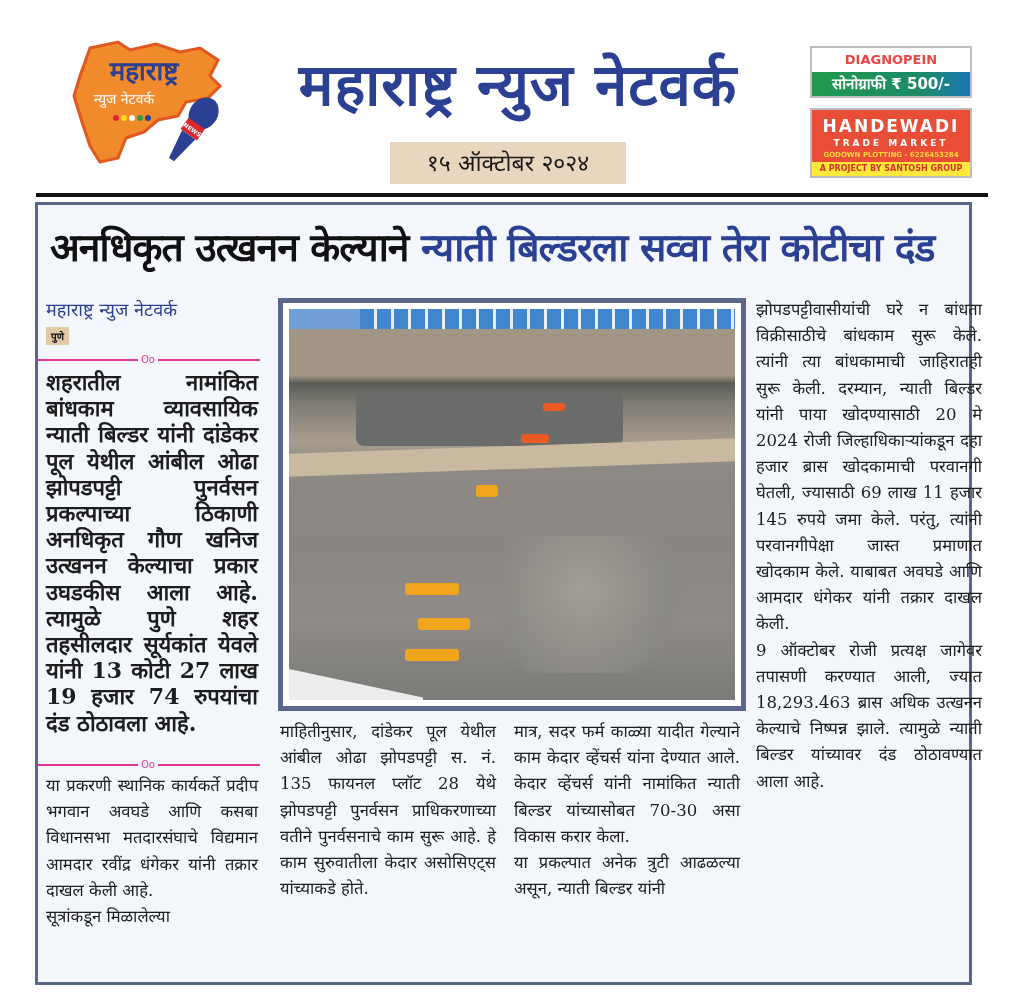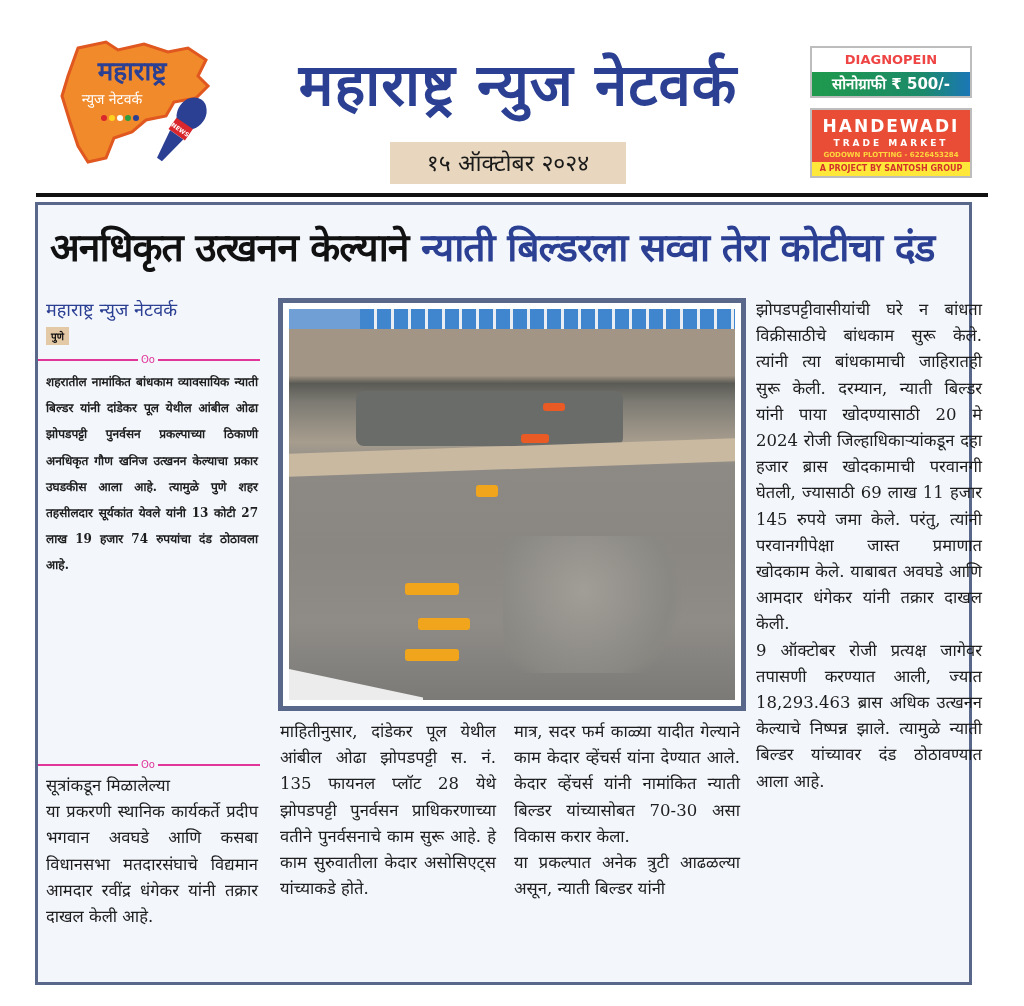--- a/index.html
+++ b/index.html
@@ -1,20 +1,20 @@
 <!DOCTYPE html>
 <html><head>
 <meta charset="utf-8">
 <style>
   * { box-sizing: border-box; margin: 0; padding: 0; }
   html, body { width: 1024px; height: 1006px; background: #ffffff; overflow: hidden; }
   body { position: relative; font-family: "DejaVu Serif", serif; color: #1a1a1a; }
 
   
-  .logo { position: absolute; left: 48px; top: 36px; width: 170px; height: 130px; text-align: center; }
+  .logo { position: absolute; left: 60px; top: 36px; width: 170px; height: 130px; text-align: center; }
   .logo svg { width: 100%; height: 100%; }
   .masthead { position: absolute; left: 238px; top: 40px; width: 560px; height: 90px;
     font-family: "DejaVu Sans", sans-serif; font-weight: bold; color: #2b3f93;
     font-size: 58px; letter-spacing: 1px; line-height: 90px; text-align: center; white-space: nowrap; }
   .date-box { position: absolute; left: 390px; top: 142px; width: 236px; height: 42px;
     background: #e8d7be; color: #1a1a1a; font-family: "DejaVu Sans", sans-serif;
     font-size: 23px; line-height: 42px; text-align: center; }
   .ad1 { position: absolute; left: 810px; top: 46px; width: 162px; height: 52px;
     border: 2px solid #bdbdbd; background: #fff; }
   .ad1 .top { height: 24px; text-align: center; font-family: "DejaVu Sans", sans-serif; font-weight: bold;
@@ -43,21 +43,21 @@
   .place { position: absolute; left: 8px; top: 122px; background: #e3c9a6; padding: 2px 5px; font-family: "DejaVu Sans", sans-serif;
     font-weight: bold; font-size: 10px; color: #111; }
   .divider { position: absolute; left: 0; width: 222px; height: 10px; }
   .divider .line { position: absolute; top: 4px; left: 0; right: 0; height: 2px; background: #e0369a; }
   .divider .knot { position: absolute; left: 100px; top: -1px; width: 20px; height: 12px; color: #e0369a;
     font-size: 10px; line-height: 12px; background: #f3f7fc; text-align: center; font-family: "DejaVu Sans", sans-serif; }
 
   .col { position: absolute; font-family: "DejaVu Serif", serif; font-size: 16.5px; line-height: 26.2px; color: #1d1d1d;
     text-align: justify; }
   .col p { text-align: justify; text-align-last: auto; }
-  .lead { font-weight: bold; font-size: 12px; }
+  .lead { font-weight: bold; font-size: 22px; }
 
   .photo-frame { position: absolute; left: 240px; top: 93px; width: 468px; height: 413px; border: 5px solid #59688a; background: #fff; padding: 6px; }
   .photo { width: 100%; height: 100%; position: relative; overflow: hidden;
     background: linear-gradient(180deg, #6f9fd4 0%, #6f9fd4 5%, #a39585 5%, #a39585 17%, #5b5b55 19%, #7d7b74 24%, #a79d8e 34%, #8d8a85 40%, #8a8783 60%, #8f8c87 80%, #7b7a77 100%); }
   .photo .fence { position: absolute; left: 16%; top: 0; right: 0; height: 5%; background: repeating-linear-gradient(90deg, #3f86cf 0 14px, #e9eef5 14px 17px); }
   .photo .road { position: absolute; left: 0; top: 35%; width: 100%; height: 6%; background: #c9b9a1; transform: skewY(-2deg); }
   .photo .pit { position: absolute; left: 15%; top: 21%; width: 60%; height: 14%; background: #6a6c6a; border-radius: 8px; }
   .photo .exc { position: absolute; background: #f0a51c; border-radius: 3px; }
   .photo .exc-o { position: absolute; background: #ea5a24; border-radius: 3px; }
   .photo .rubble { position: absolute; left: 48%; top: 58%; width: 45%; height: 35%; background: radial-gradient(circle at 40% 40%, #a19e98 0%, #8a8882 60%, transparent 70%); }
@@ -118,22 +118,22 @@
   <div class="col" style="left:8px; top:164px; width:212px;">
     <p class="lead"> शहरातील नामांकित बांधकाम व्यावसायिक न्याती बिल्डर यांनी दांडेकर पूल येथील आंबील ओढा झोपडपट्टी पुनर्वसन प्रकल्पाच्या ठिकाणी अनधिकृत गौण खनिज उत्खनन केल्याचा प्रकार उघडकीस आला आहे. त्यामुळे पुणे शहर तहसीलदार सूर्यकांत येवले यांनी 13 कोटी 27 लाख 19 हजार 74 रुपयांचा दंड ठोठावला आहे.</p>
   </div>
 
   <div class="divider" style="top:555px;">
     <div class="line"></div>
     <div class="knot">ʘo</div>
   </div>
 
   <div class="col" style="left:8px; top:568px; width:212px;">
+    <p> या प्रकरणी स्थानिक कार्यकर्ते प्रदीप भगवान अवघडे आणि कसबा विधानसभा मतदारसंघाचे विद्यमान आमदार रवींद्र धंगेकर यांनी तक्रार दाखल केली आहे.</p>
     <p> सूत्रांकडून मिळालेल्या</p>
-    <p> या प्रकरणी स्थानिक कार्यकर्ते प्रदीप भगवान अवघडे आणि कसबा विधानसभा मतदारसंघाचे विद्यमान आमदार रवींद्र धंगेकर यांनी तक्रार दाखल केली आहे.</p>
   </div>
 
   <div class="photo-frame">
     <div class="photo" title="construction site excavation with excavators">
       <div class="fence"></div>
       <div class="pit"></div>
       <div class="road"></div>
       <div class="rubble"></div>
       <div class="exc-o" style="left:57%; top:24%; width:22px; height:8px;"></div>
       <div class="exc-o" style="left:52%; top:32%; width:28px; height:9px;"></div>

